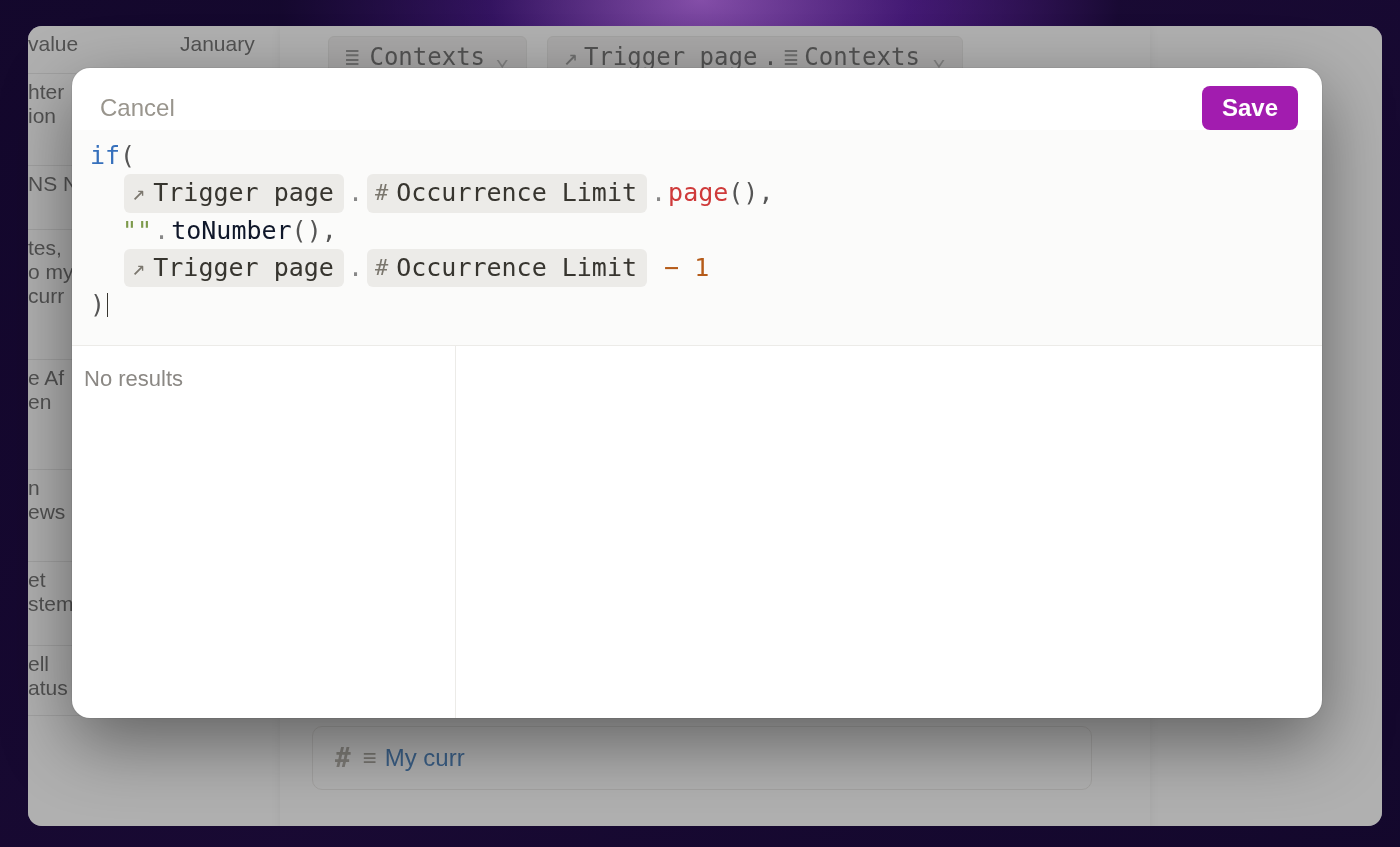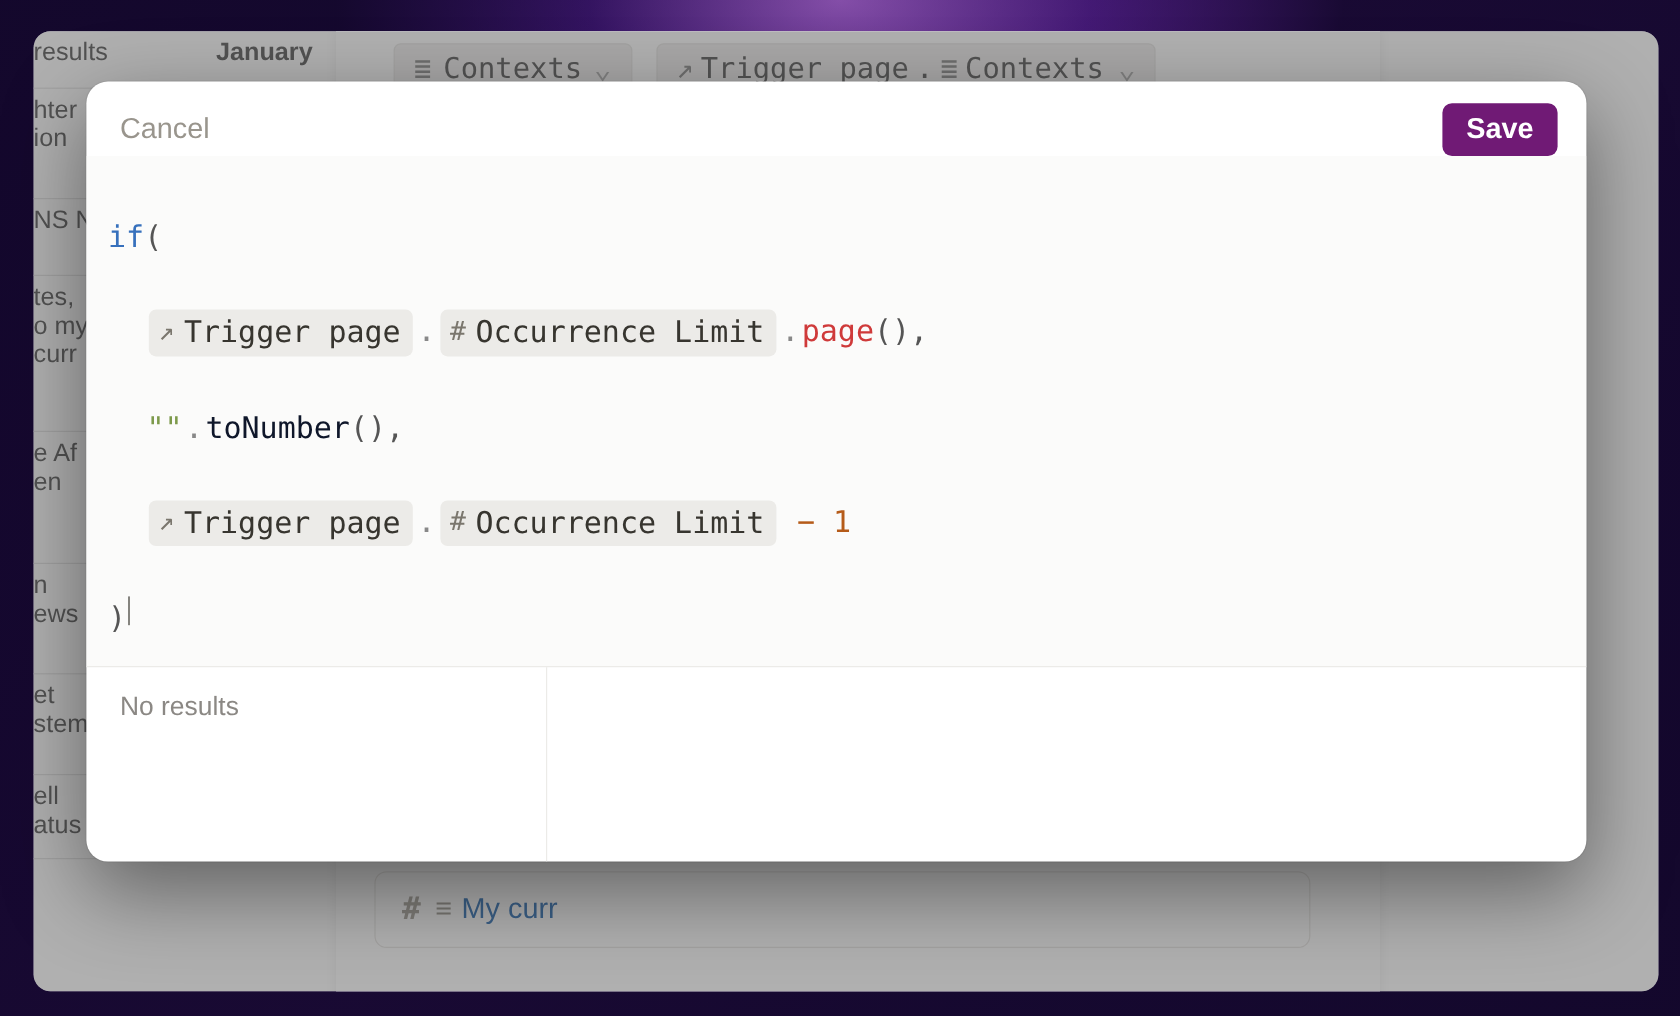--- a/index.html
+++ b/index.html
@@ -44,21 +44,21 @@
   }
   .bg-row {
     border-bottom: 1px solid #e4e4e4;
     padding: 6px 4px 6px 0;
     display: flex;
     gap: 22px;
     align-items: flex-start;
     min-height: 48px;
   }
   .bg-row .c1 { width: 130px; overflow: hidden; white-space: pre-line; }
-  .bg-row .c2 { width: 100px; font-weight: bold; }
+  .bg-row .c2 { width: 100px; }
   .bg-center-card {
     position: absolute;
     left: 252px;
     top: 0;
     width: 870px;
     height: 820px;
     background: #fff;
     border-radius: 0 0 12px 12px;
     box-shadow: 0 0 10px rgba(0,0,0,0.08);
   }
@@ -129,37 +129,37 @@
     font-size: 24px;
     color: #99958d;
     background: none;
     border: none;
     cursor: pointer;
   }
   .save-btn {
     font-size: 24px;
     font-weight: 600;
     color: #fff;
-    background: #701a75;
+    background: #a21caf;
     border: none;
     border-radius: 8px;
     padding: 8px 20px;
     cursor: pointer;
   }
 
   .formula-area {
     padding: 8px 28px 22px 18px;
     font-family: ui-monospace, "SFMono-Regular", Menlo, Consolas, monospace;
     font-size: 25px;
     line-height: 1.45;
     color: #37352f;
     border-bottom: 1px solid #ecebe8;
     background: #fbfbfa;
   }
-  .formula-line { white-space: pre; display: flex; flex-wrap: wrap; margin-top: 42px; }
+  .formula-line { white-space: pre; display: flex; align-items: center; flex-wrap: wrap; }
   .indent { display: inline-block; width: 32px; }
   .kw-if { color: #3670bc; }
   .punct { color: #555; }
   .op { color: #b55b19; }
   .fn-red { color: #cf3a3a; }
   .fn-green { color: #0f172a; }
   .strq { color: #7d9a4b; }
   .num { color: #b55b19; }
 
   .token-pill {
@@ -175,21 +175,21 @@
   .token-pill .ico { color: #7b776e; font-size: 22px; }
   .dot { color: #888; padding: 0 2px; }
 
   .results-area {
     flex: 1;
     display: flex;
   }
   .results-left {
     width: 384px;
     border-right: 1px solid #ecebe8;
-    padding: 20px 28px;
+    padding: 20px 12px;
     font-size: 22px;
     color: #8b8884;
   }
   .results-right { flex: 1; }
 
   .caret {
     display: inline-block;
     width: 1px;
     height: 24px;
     background: #37352f;
@@ -200,21 +200,21 @@
 </head>
 <body>
 
 <div class="desktop">
 
   <div class="bg-window">
     <div class="bg-center-card"></div>
 
     <div class="bg-table">
       <div class="bg-row">
-        <div class="c1">results</div>
+        <div class="c1">value</div>
         <div class="c2">January</div>
       </div>
       <div class="bg-row" style="min-height:92px">
         <div class="c1">hter
 ion</div>
         <div class="c2"></div>
       </div>
       <div class="bg-row" style="min-height:64px">
         <div class="c1">NS N</div>
         <div class="c2"></div>

